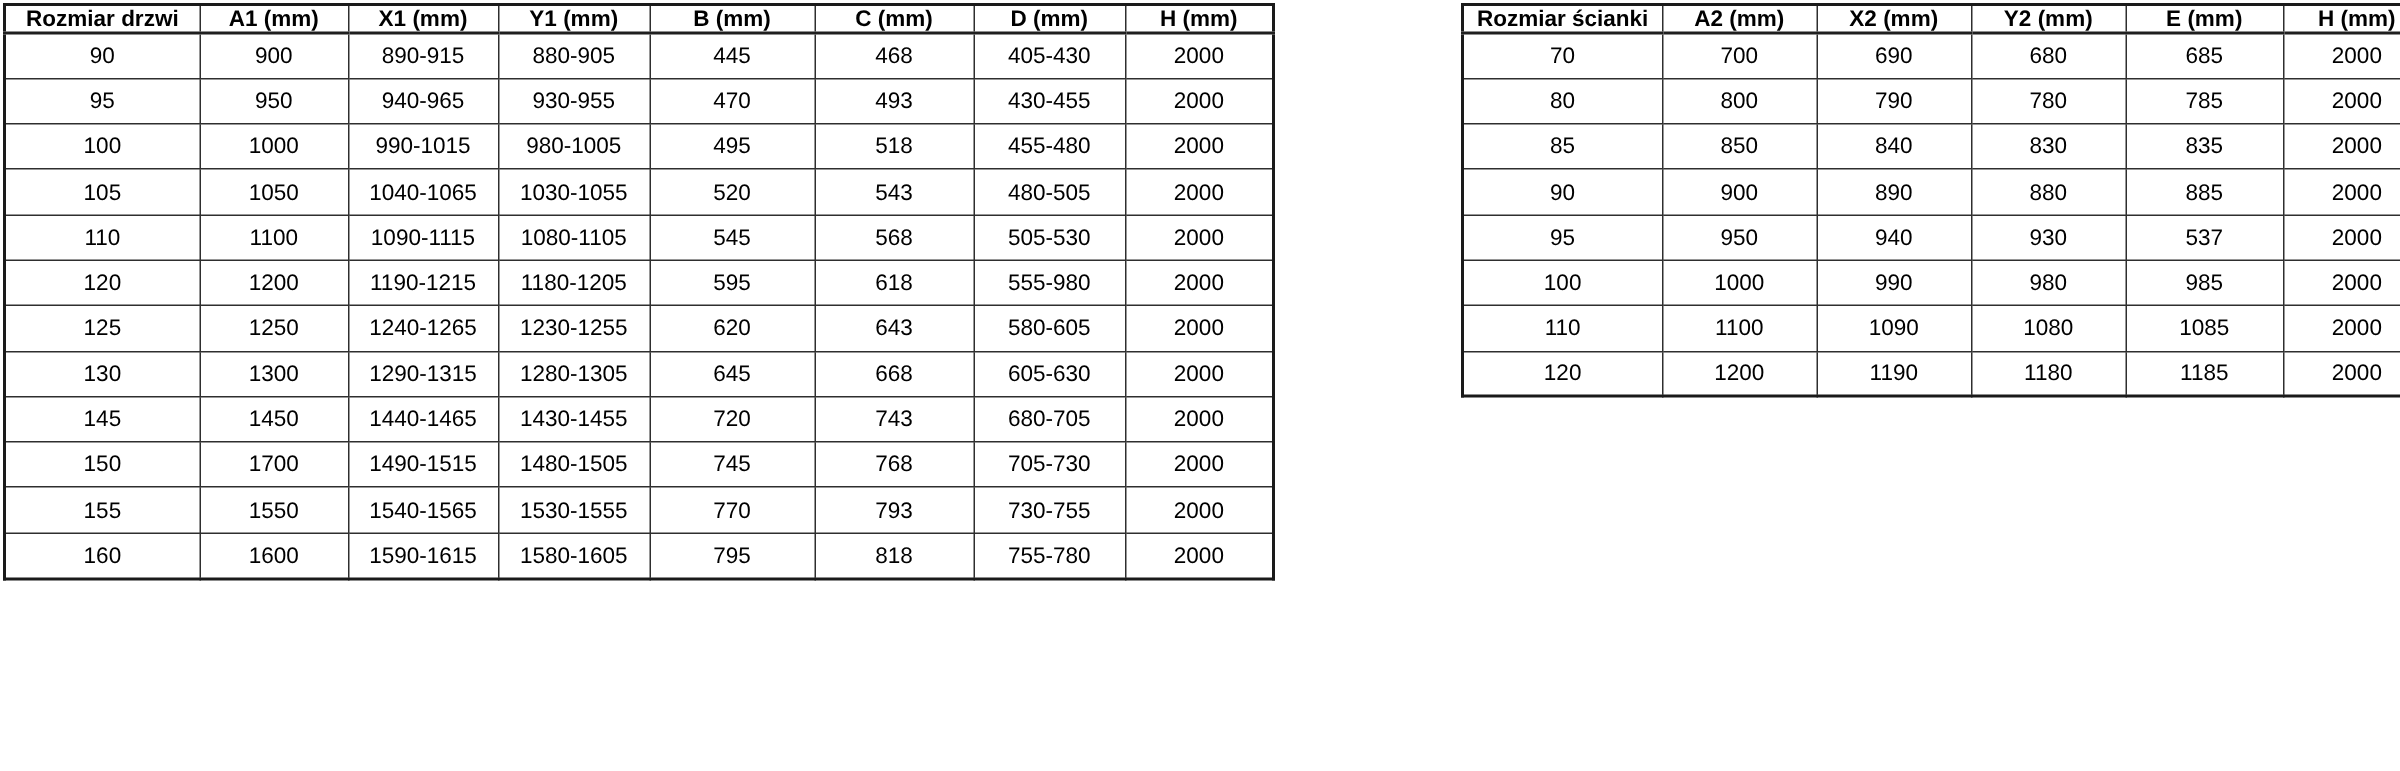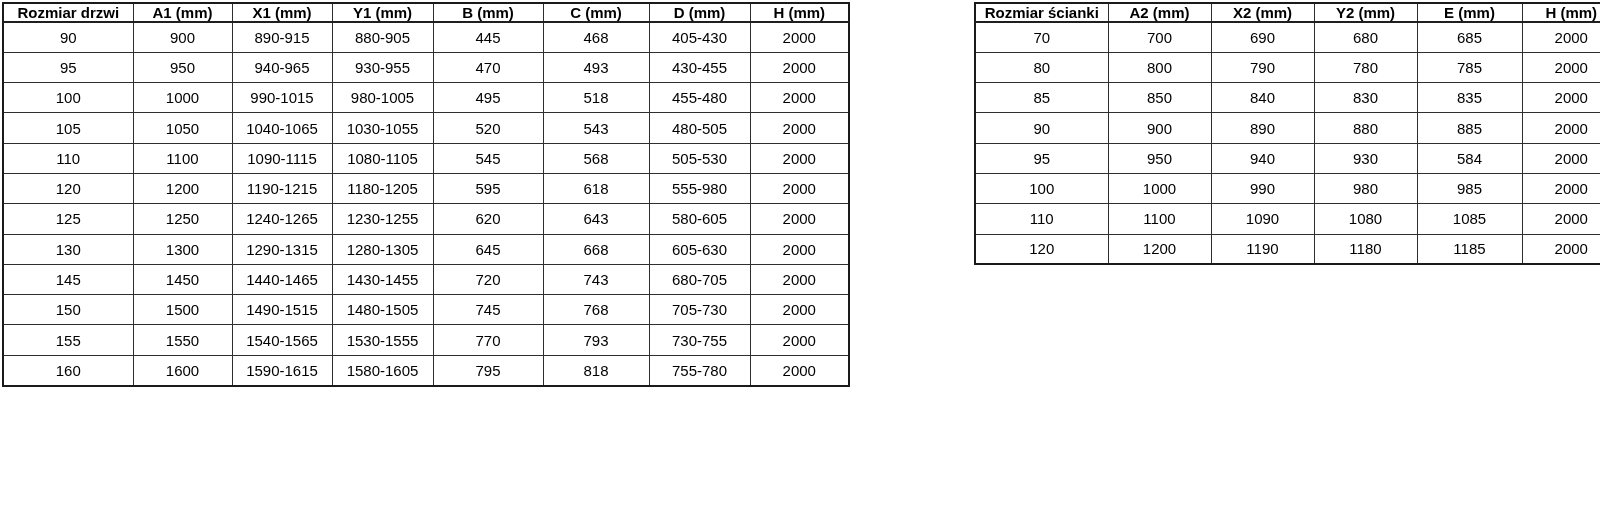--- a/index.html
+++ b/index.html
@@ -161,21 +161,21 @@
           <td>1450</td>
           <td>1440-1465</td>
           <td>1430-1455</td>
           <td>720</td>
           <td>743</td>
           <td>680-705</td>
           <td>2000</td>
         </tr>
         <tr>
           <td>150</td>
-          <td>1500</td>
+          <td>1700</td>
           <td>1490-1515</td>
           <td>1480-1505</td>
           <td>745</td>
           <td>768</td>
           <td>705-730</td>
           <td>2000</td>
         </tr>
         <tr>
           <td>155</td>
           <td>1550</td>
@@ -249,21 +249,21 @@
           <td>890</td>
           <td>880</td>
           <td>885</td>
           <td>2000</td>
         </tr>
         <tr>
           <td>95</td>
           <td>950</td>
           <td>940</td>
           <td>930</td>
-          <td>584</td>
+          <td>537</td>
           <td>2000</td>
         </tr>
         <tr>
           <td>100</td>
           <td>1000</td>
           <td>990</td>
           <td>980</td>
           <td>985</td>
           <td>2000</td>
         </tr>

